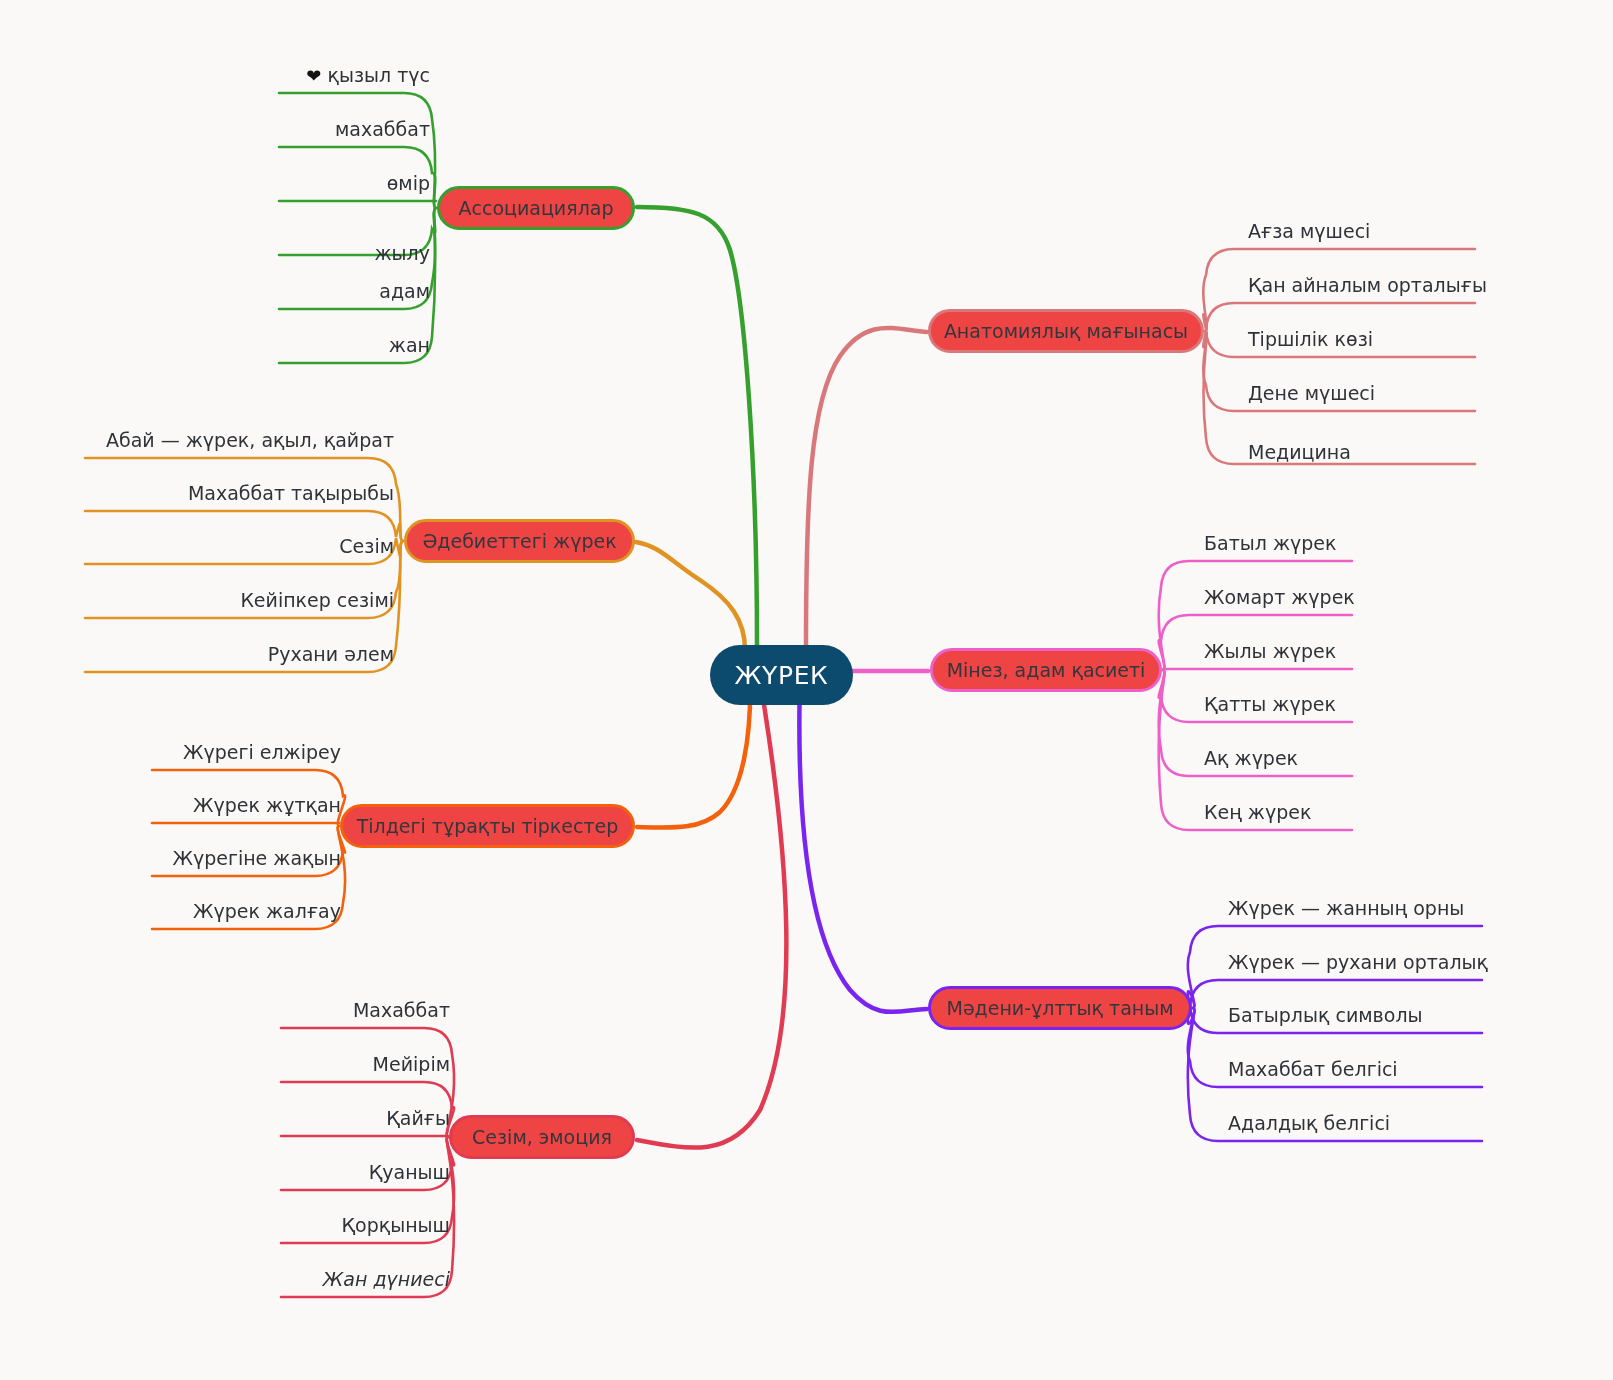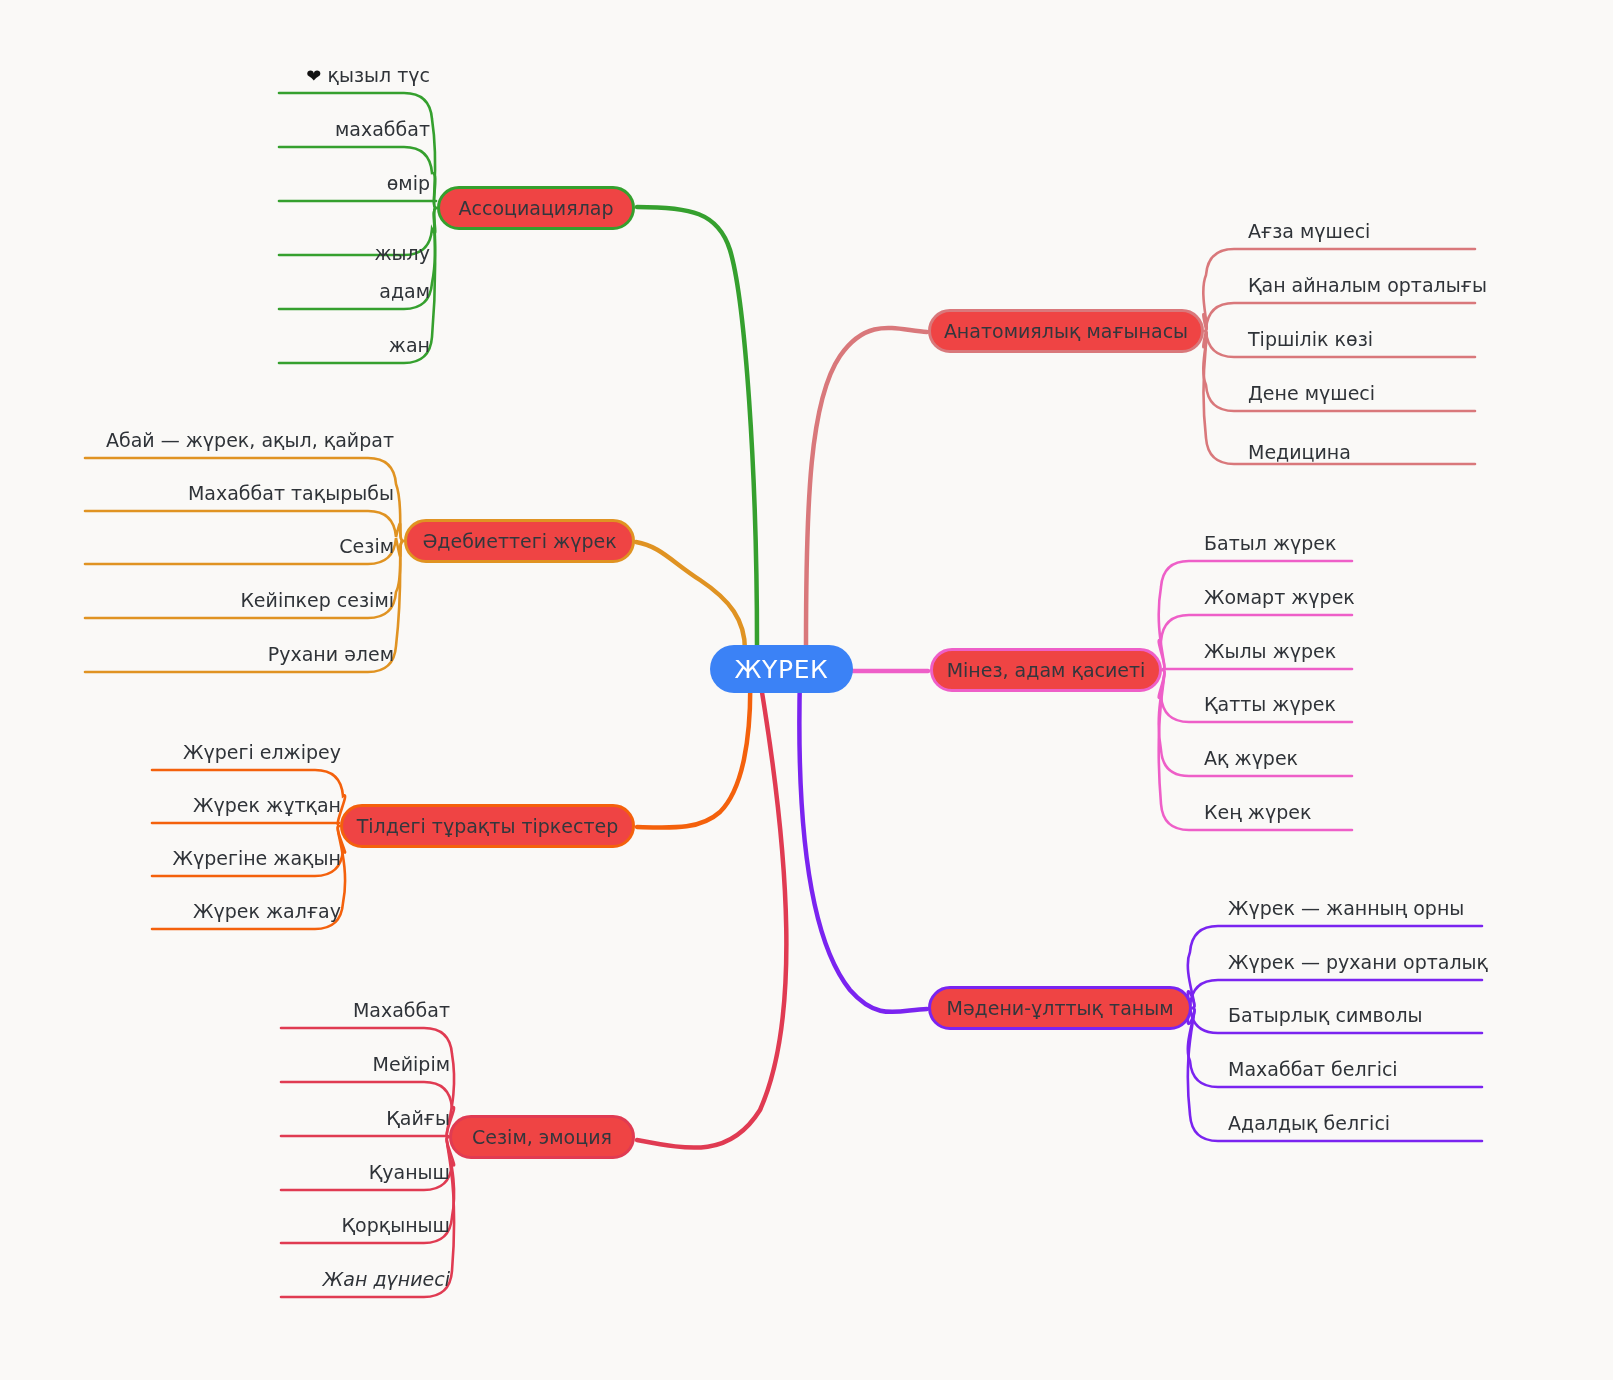--- a/index.html
+++ b/index.html
@@ -98,21 +98,21 @@
       <path d="M 1352,722 L 1189,722 Q 1163,722 1161,696 C 1153,706.4 1169,670 1163,670" fill="none" stroke="#ee5fc8" stroke-width="2.6" stroke-linecap="round"></path>
       <path d="M 1352,776 L 1189,776 Q 1163,776 1161,750 C 1153,706.4 1169,670 1163,670" fill="none" stroke="#ee5fc8" stroke-width="2.6" stroke-linecap="round"></path>
       <path d="M 1352,830 L 1189,830 Q 1163,830 1161,804 C 1153,706.4 1169,670 1163,670" fill="none" stroke="#ee5fc8" stroke-width="2.6" stroke-linecap="round"></path>
       <path d="M 800,676 C 796,830 810,940 850,990 C 878,1022 898,1010 927,1009" fill="none" stroke="#7a24f0" stroke-width="4.5" stroke-linecap="round"></path>
       <path d="M 1482,926 L 1218,926 Q 1192,926 1190,952 C 1182,971.6 1199,1008 1193,1008" fill="none" stroke="#7a24f0" stroke-width="2.6" stroke-linecap="round"></path>
       <path d="M 1482,980 L 1218,980 Q 1192,980 1190,1006 C 1182,971.6 1199,1008 1193,1008" fill="none" stroke="#7a24f0" stroke-width="2.6" stroke-linecap="round"></path>
       <path d="M 1482,1033 L 1218,1033 Q 1192,1033 1190,1007 C 1182,1044.4 1199,1008 1193,1008" fill="none" stroke="#7a24f0" stroke-width="2.6" stroke-linecap="round"></path>
       <path d="M 1482,1087 L 1218,1087 Q 1192,1087 1190,1061 C 1182,1044.4 1199,1008 1193,1008" fill="none" stroke="#7a24f0" stroke-width="2.6" stroke-linecap="round"></path>
       <path d="M 1482,1141 L 1218,1141 Q 1192,1141 1190,1115 C 1182,1044.4 1199,1008 1193,1008" fill="none" stroke="#7a24f0" stroke-width="2.6" stroke-linecap="round"></path>
     </svg>
-<div class="center-node" style="left: 710px; top: 645px; width: 143px; height: 48px; background: #3b82f6; color: rgb(255, 255, 255);">
+<div class="center-node" style="left: 710px; top: 645px; width: 143px; height: 60px; background: #0c4a6e; color: rgb(255, 255, 255);">
       <span>ЖҮРЕК</span>
     </div>
     <div class="branch-node" style="left: 437px; top: 186px; width: 198px; border-color: rgb(53, 160, 46);">
       <span>Ассоциациялар</span>
     </div>
     <div class="leaf left" style="top: 66px; left: 279px; width: 151px; text-align: right;"><span class="heart-glyph">❤</span> <span>қызыл түс</span></div>
     <div class="leaf left" style="top: 120px; left: 279px; width: 151px; text-align: right;"><span>махаббат</span></div>
     <div class="leaf left" style="top: 174px; left: 279px; width: 151px; text-align: right;"><span>өмір</span></div>
     <div class="leaf left" style="top: 244px; left: 279px; width: 151px; "><span>жылу</span></div>
     <div class="leaf left" style="top: 282px; left: 279px; width: 151px; text-align: right;"><span>адам</span></div>

